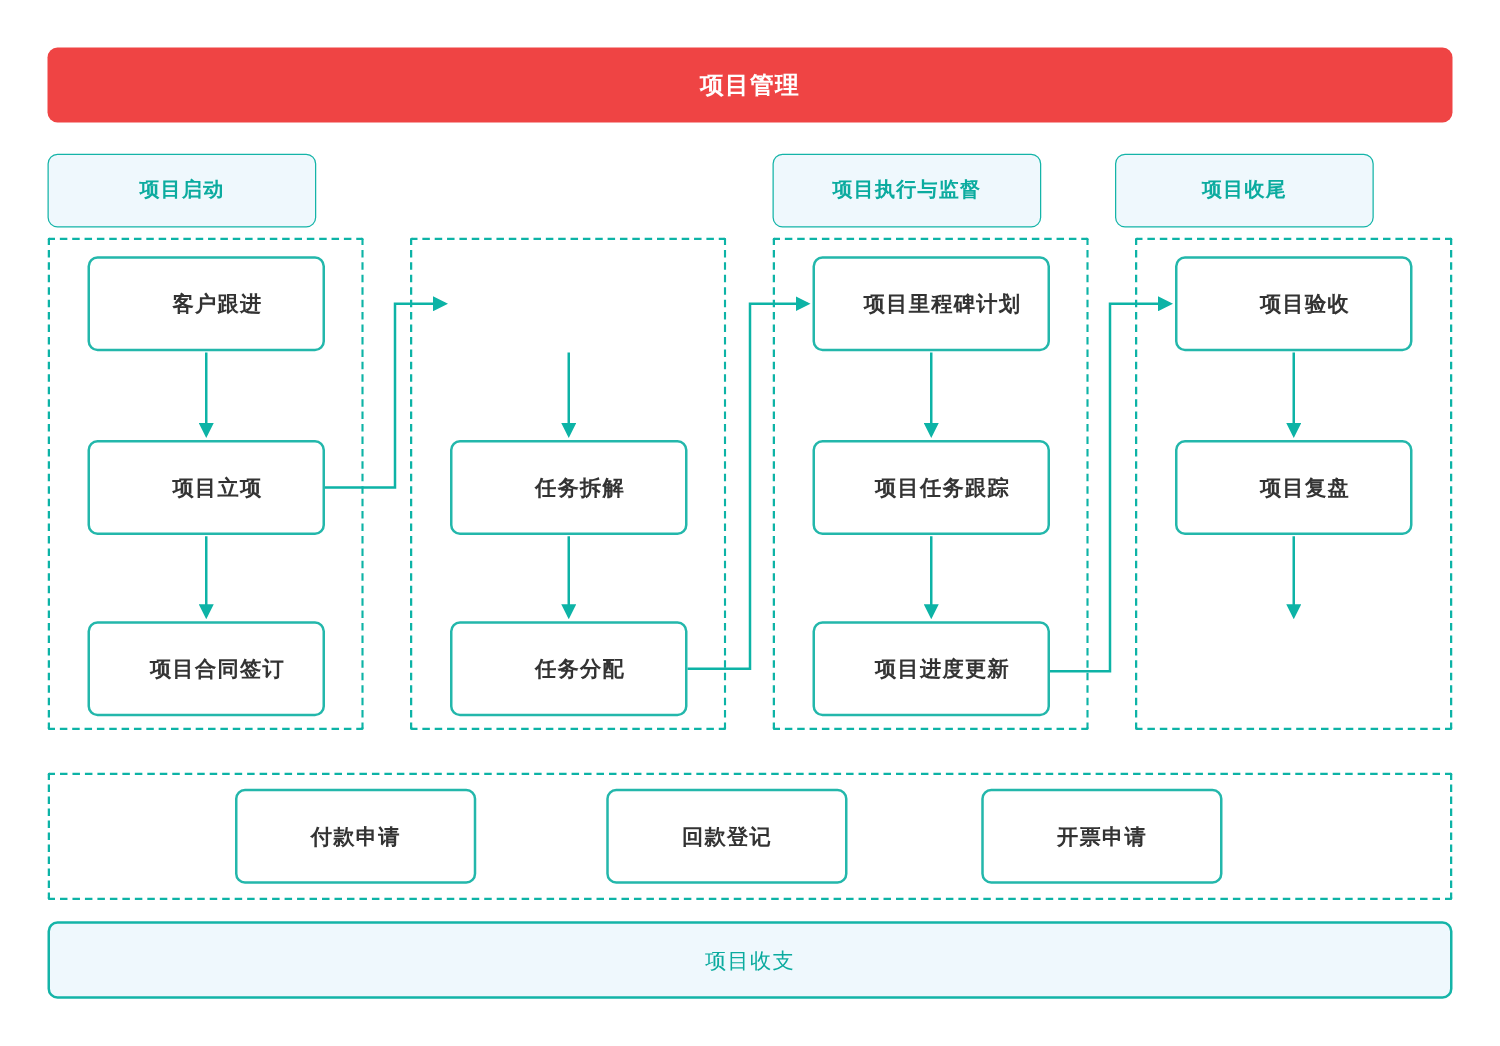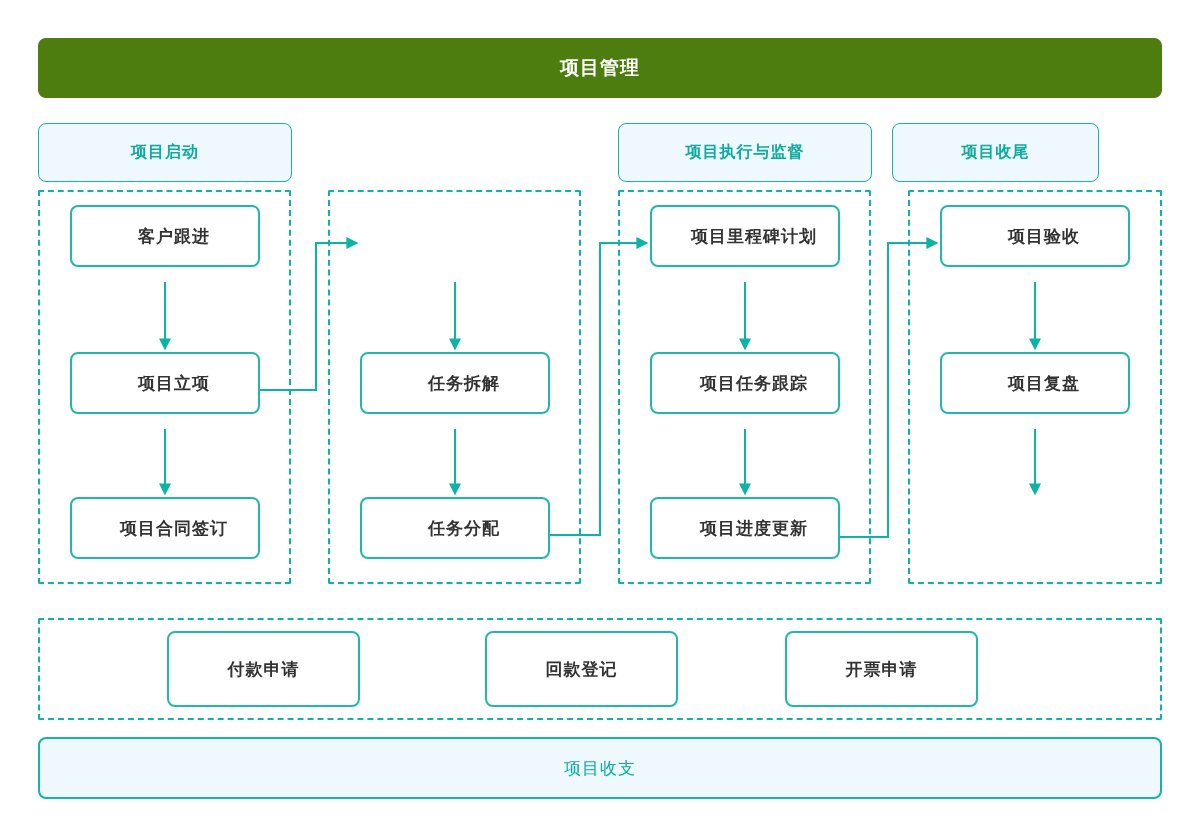--- a/index.html
+++ b/index.html
@@ -1,39 +1,39 @@
 <!DOCTYPE html>
 <html><head>
 <meta charset="utf-8">
 <style>
   html,body { margin:0; padding:0; background:#ffffff; }
   body { font-family:"Liberation Sans","DejaVu Sans",sans-serif; }
   .canvas { position:relative; width:1200px; height:837px; background:#ffffff; overflow:hidden; }
 
   .banner-top {
     position:absolute; left:38px; top:38px; width:1124px; height:60px;
-    background:#4d7c0f; border-radius:8px;
+    background:#ef4444; border-radius:8px;
     color:#ffffff; font-size:19px; font-weight:bold; letter-spacing:1px;
     display:flex; align-items:center; justify-content:center; box-sizing:border-box;
   }
 
   .col-header {
-    position:absolute; top:123px; width:254px; height:59px;
+    position:absolute; top:123px; width:215px; height:59px;
     background:#eff8fd; border:1.5px solid #14b4a8; border-radius:8px;
     color:#0bab9f; font-size:16px; font-weight:bold; letter-spacing:1px;
     display:flex; align-items:center; justify-content:center; box-sizing:border-box;
   }
 
   .col-dash {
     position:absolute; top:190px; width:253px; height:394px;
     border:2px dashed #0db3a6; box-sizing:border-box; border-radius:2px;
   }
 
   .step {
-    position:absolute; width:190px; height:62px;
+    position:absolute; width:190px; height:76px;
     background:#ffffff; border:2px solid #23b7ab; border-radius:8px;
     color:#333333; font-size:17px; font-weight:600; letter-spacing:1px;
     display:flex; align-items:center; justify-content:center; box-sizing:border-box;padding-left:18px;
   }
 
   .fin-dash {
     position:absolute; left:38px; top:618px; width:1124px; height:102px;
     border:2px dashed #0db3a6; box-sizing:border-box; border-radius:2px;
   }
 
@@ -77,21 +77,21 @@
   <div class="step" style="left:360px; top:497px">任务分配</div>
 
   <div class="step" style="left:650px; top:205px">项目里程碑计划</div>
   <div class="step" style="left:650px; top:352px">项目任务跟踪</div>
   <div class="step" style="left:650px; top:497px">项目进度更新</div>
 
   <div class="step" style="left:940px; top:205px">项目验收</div>
   <div class="step" style="left:940px; top:352px">项目复盘</div>
 
   <div class="fin-dash"></div>
-  <div class="fin-box" style="left:167px">付款申请</div>
+  <div class="fin-box" style="left:188px">付款申请</div>
   <div class="fin-box" style="left:485px">回款登记</div>
   <div class="fin-box" style="left:785px">开票申请</div>
 
   <div class="banner-bottom">项目收支</div>
 
   <svg class="overlay" width="1200" height="837" viewBox="0 0 1200 837">
     <defs>
       <marker id="arrow" viewBox="0 0 10 10" refX="8" refY="5" markerWidth="6" markerHeight="6" orient="auto-start-reverse">
         <path d="M0,0 L10,5 L0,10 z" fill="#0db3a6"></path>
       </marker>

